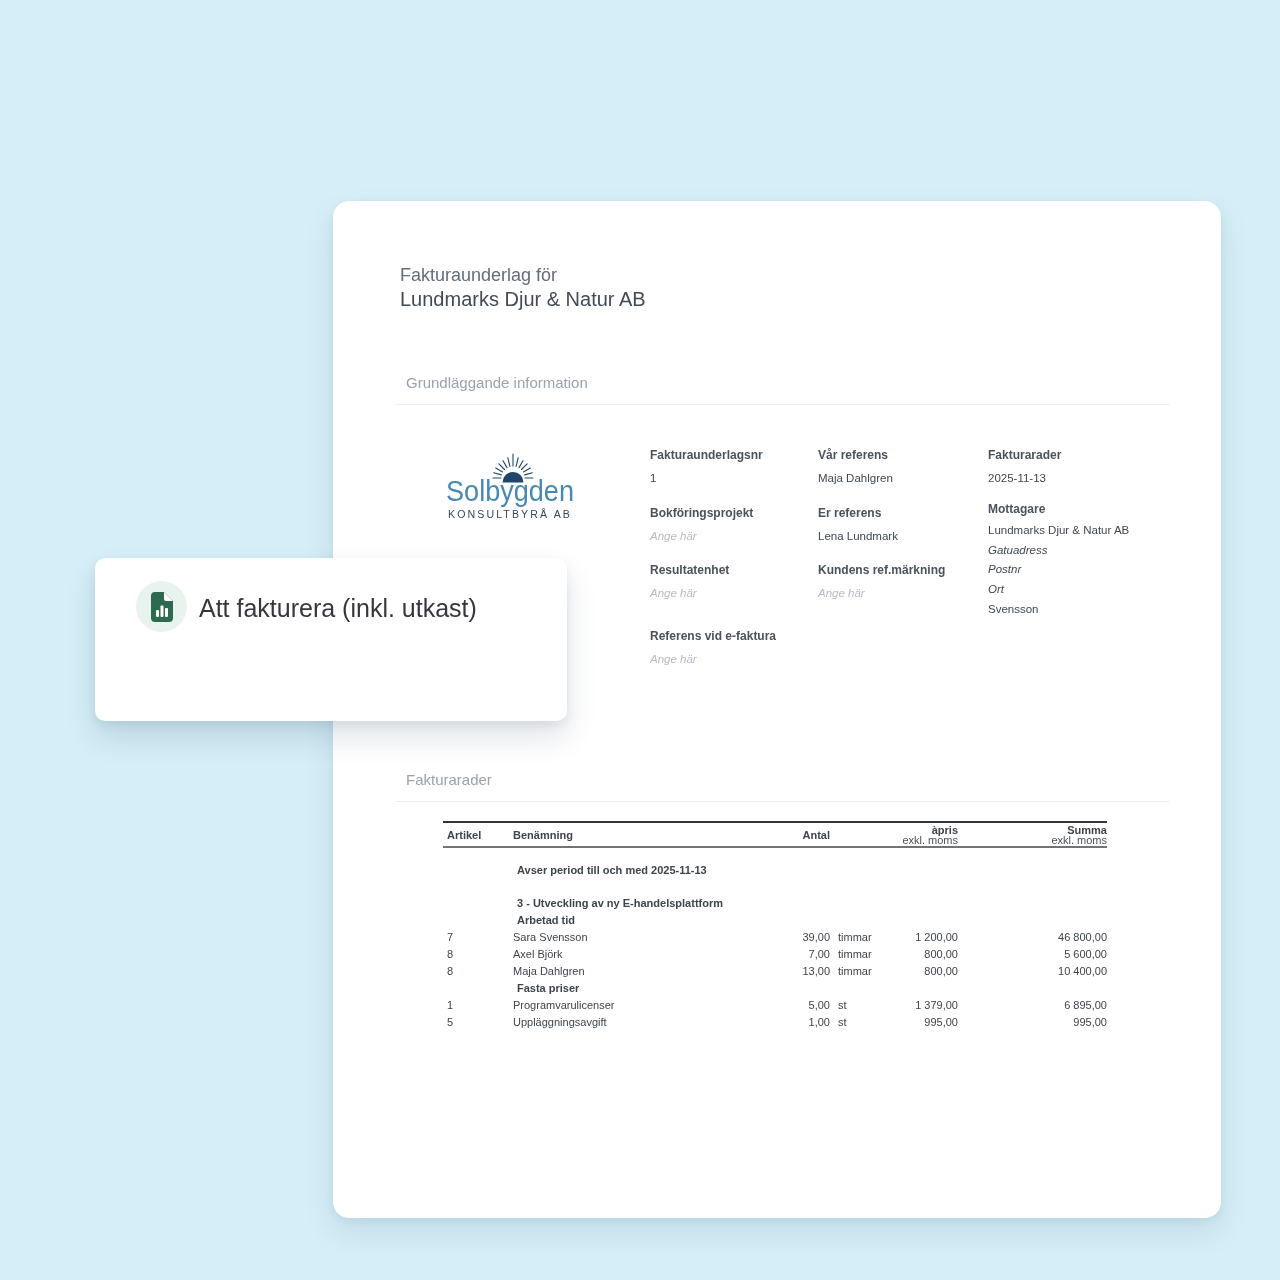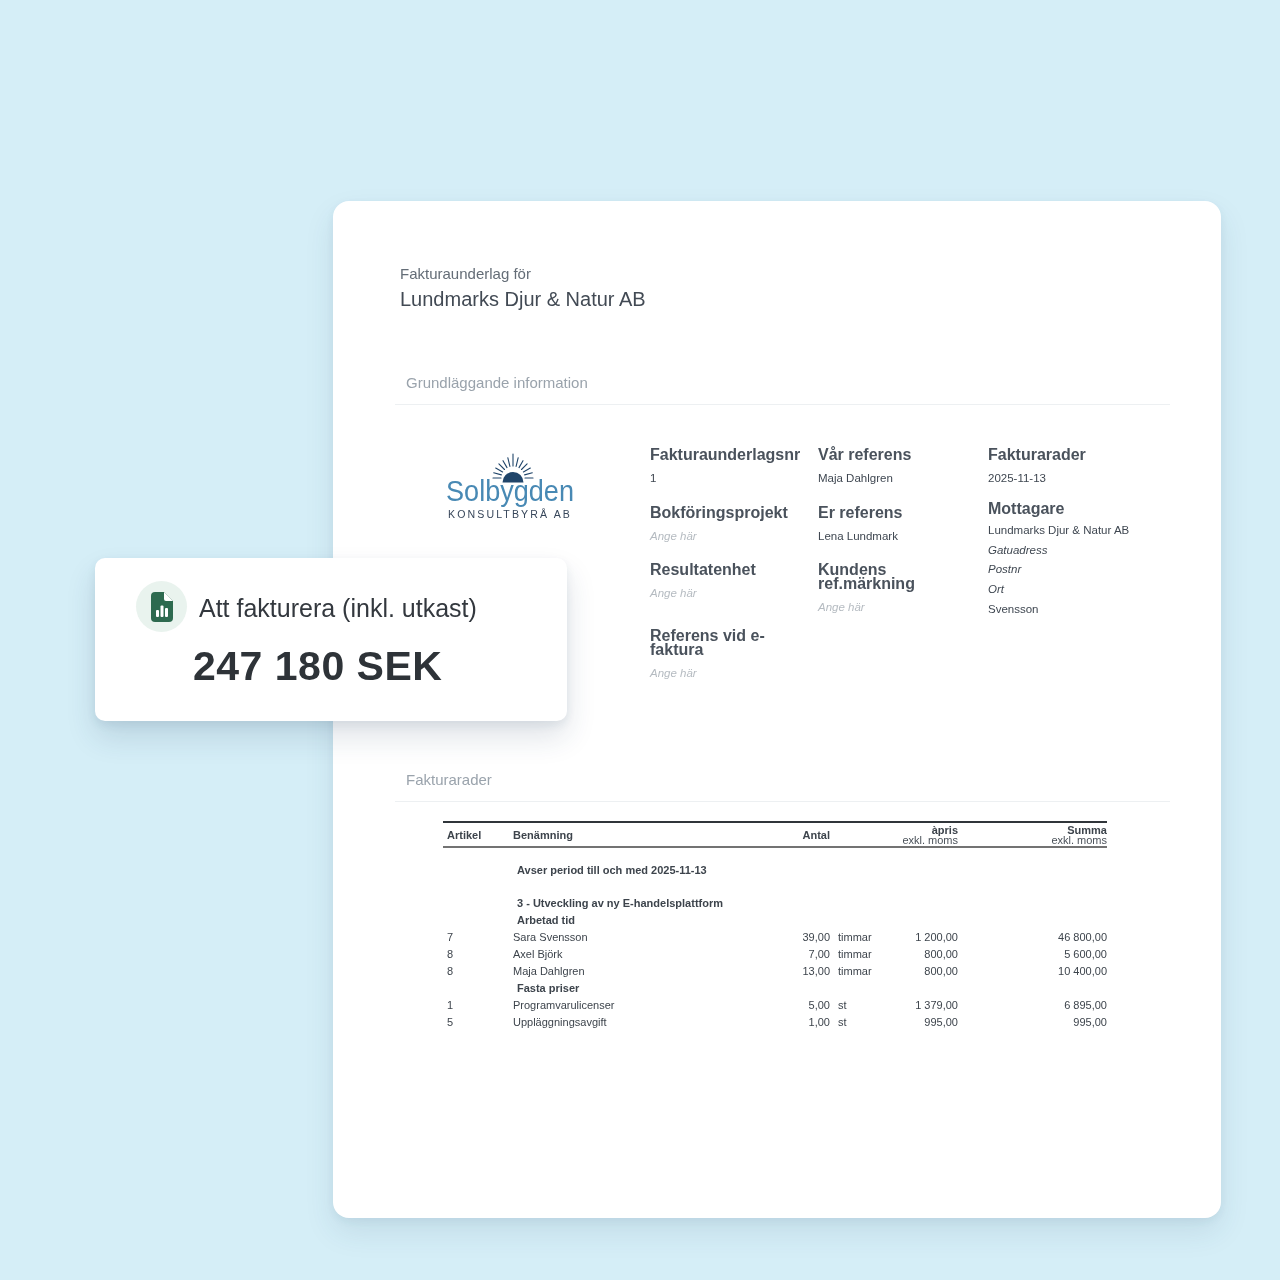--- a/index.html
+++ b/index.html
@@ -12,40 +12,40 @@
   }
 
   
   .main-card {
     position:absolute; left:333px; top:201px; width:888px; height:1017px;
     background:#ffffff; border-radius:16px;
     box-shadow:0 14px 30px rgba(30,70,100,.10), 0 3px 8px rgba(30,70,100,.06);
   }
   .eyebrow {
     position:absolute; left:67px; top:64px;
-    font-size:15px; color:#646d77;
+    font-size:18px; color:#646d77;
   }
   .doc-title {
     position:absolute; left:67px; top:87px;
     font-size:20px; color:#424a54;
   }
   .section-head {
     position:absolute; left:73px;
     font-size:15px; color:#9aa3ac;
   }
   .divider {
     position:absolute; left:62px; width:775px; height:1px; background:#edf0f2;
   }
 
   
   .logo { position:absolute; left:110px; top:244px; width:134px; height:78px; }
 
   
   .field { position:absolute; width:165px; }
-  .f-label { font-size:16px; font-weight:700; color:#4a525c; line-height:14px; }
+  .f-label { font-size:12px; font-weight:700; color:#4a525c; line-height:14px; }
   .f-value { font-size:11.5px; color:#3f4751; line-height:14px; margin-top:9px; }
   .placeholder { color:#b5bbc1; font-style:italic; }
   .addr-lines { margin-top:5px; }
   .addr-lines div { font-size:11.5px; line-height:19.7px; color:#3f4751; }
 
   
   .summary-card {
     position:absolute; left:95px; top:558px; width:472px; height:163px;
     background:#ffffff; border-radius:10px;
     box-shadow:0 16px 30px rgba(30,60,90,.14), 0 4px 10px rgba(30,60,90,.08);
@@ -235,14 +235,13 @@
   <div class="icon-circle">
     <svg width="26" height="32" viewBox="0 0 26 32">
       <path d="M6 1 h9 l9 9 v17 a4 4 0 0 1 -4 4 H6 a4 4 0 0 1 -4 -4 V5 a4 4 0 0 1 4 -4 Z" fill="#2d6a4f"></path>
       <path d="M15 1 l9 9 h-7 a2 2 0 0 1 -2 -2 Z" fill="#ffffff"></path>
       <rect x="7" y="19" width="3" height="7" rx="1" fill="#ffffff"></rect>
       <rect x="11.5" y="14.5" width="3" height="11.5" rx="1" fill="#ffffff"></rect>
       <rect x="16" y="17" width="3" height="9" rx="1" fill="#ffffff"></rect>
     </svg>
   </div>
   <div class="summary-label">Att fakturera (inkl. utkast)</div>
-  <div class="summary-amount">247 180 SEK</div>
 </div>
 
 </body></html>

